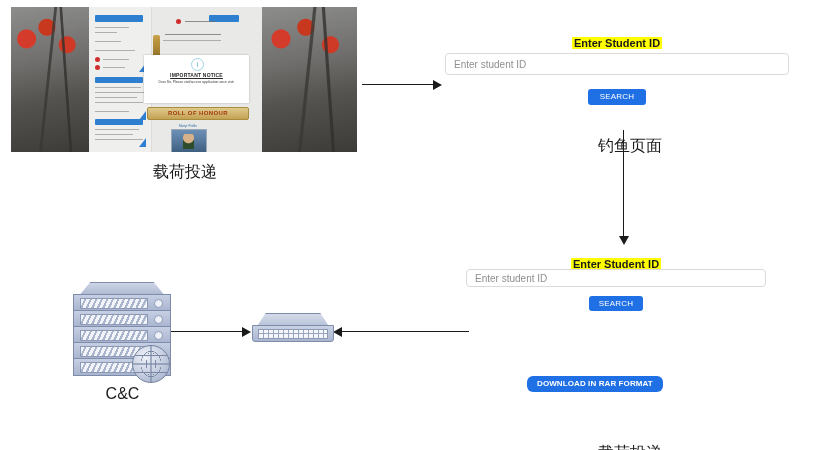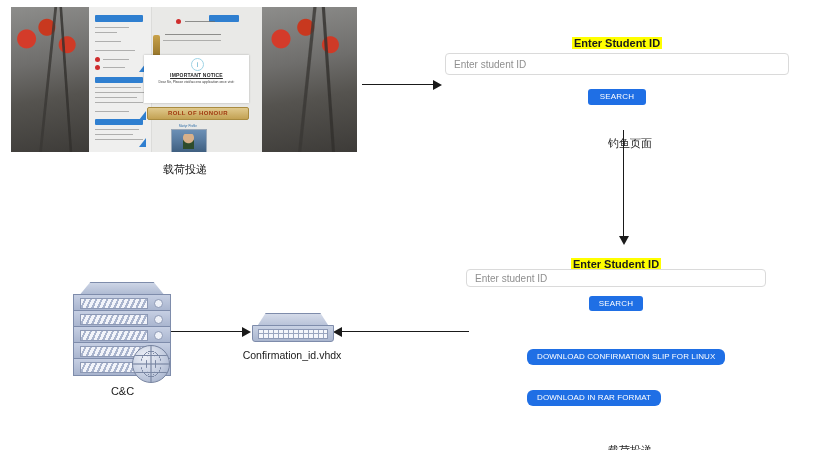--- a/index.html
+++ b/index.html
@@ -97,21 +97,21 @@
     background: radial-gradient(circle at 50% 25%, #d8b08a 0 5px, transparent 6px),
                 linear-gradient(180deg, transparent 40%, #2f4c2c 41%);
   }
   .shot-portrait-cap {
     position: absolute; left: 82px; top: 117px; width: 34px;
     font-size: 3px; text-align: center; color: #2f6ea8;
   }
 
   
   .caption {
-    font-size: 11px; color: #1a1a1a; text-align: center; white-space: nowrap;
+    font-size: 16px; color: #1a1a1a; text-align: center; white-space: nowrap;
   }
 
   
   .arrow-line { position: absolute; background: #1a1a1a; }
   .arrow-head { position: absolute; width: 0; height: 0; }
   .head-right { border-top: 5px solid transparent; border-bottom: 5px solid transparent; border-left: 9px solid #1a1a1a; }
   .head-left  { border-top: 5px solid transparent; border-bottom: 5px solid transparent; border-right: 9px solid #1a1a1a; }
   .head-down  { border-left: 5px solid transparent; border-right: 5px solid transparent; border-top: 9px solid #1a1a1a; }
 
   
@@ -292,22 +292,21 @@
 
 <div class="abs" style="left:466px; top:254px; width:300px; height:150px;">
   <div style="position:absolute; left:0; right:0; top:0; text-align:center;">
     <span class="form-label">Enter Student ID</span>
   </div>
   <input class="sid-input abs" type="text" style="left: 0px; top: 15px; width: 300px; height: 18px;" placeholder="Enter student ID">
   <div class="abs" style="left:0; right:0; top:38px; text-align:center;">
     <button class="btn-blue" style="width:54px; height:15px;">SEARCH</button>
   </div>
 
-  <button class="btn-dl abs" style="left:61px; top:95px;">DOWNLOAD CONFIRMATION SLIP FOR LINUX</button>
-  <button class="btn-dl abs" style="left:61px; top:136px;">DOWNLOAD IN RAR FORMAT</button>
+  <button class="btn-dl abs" style="left:61px; top:122px;font-weight:bold;">DOWNLOAD IN RAR FORMAT</button>
 </div>
 
 <div class="abs caption" style="left:545px; top:418px; width:170px;margin-top:25px;">载荷投递</div>
 
 <div class="abs arrow-line" style="left:341px; top:331px; width:128px; height:1.4px;"></div>
 <div class="abs arrow-head head-left" style="left:333px; top:327px;"></div>
 
 <div class="abs arrow-line" style="left:160px; top:331px; width:84px; height:1.4px;"></div>
 <div class="abs arrow-head head-left" style="left:152px; top:327px;"></div>
 <div class="abs arrow-head head-right" style="left:242px; top:327px;"></div>
@@ -337,14 +336,13 @@
 </div>
 
 <div class="abs" id="switch-group">
   <div class="sw-top"></div>
   <div class="sw-body">
     <div class="sw-ports"></div>
   </div>
 </div>
 
 <div class="file-list">
-  <div>Confirmation_id.vhdx</div>
 </div>
 
 </body></html>

